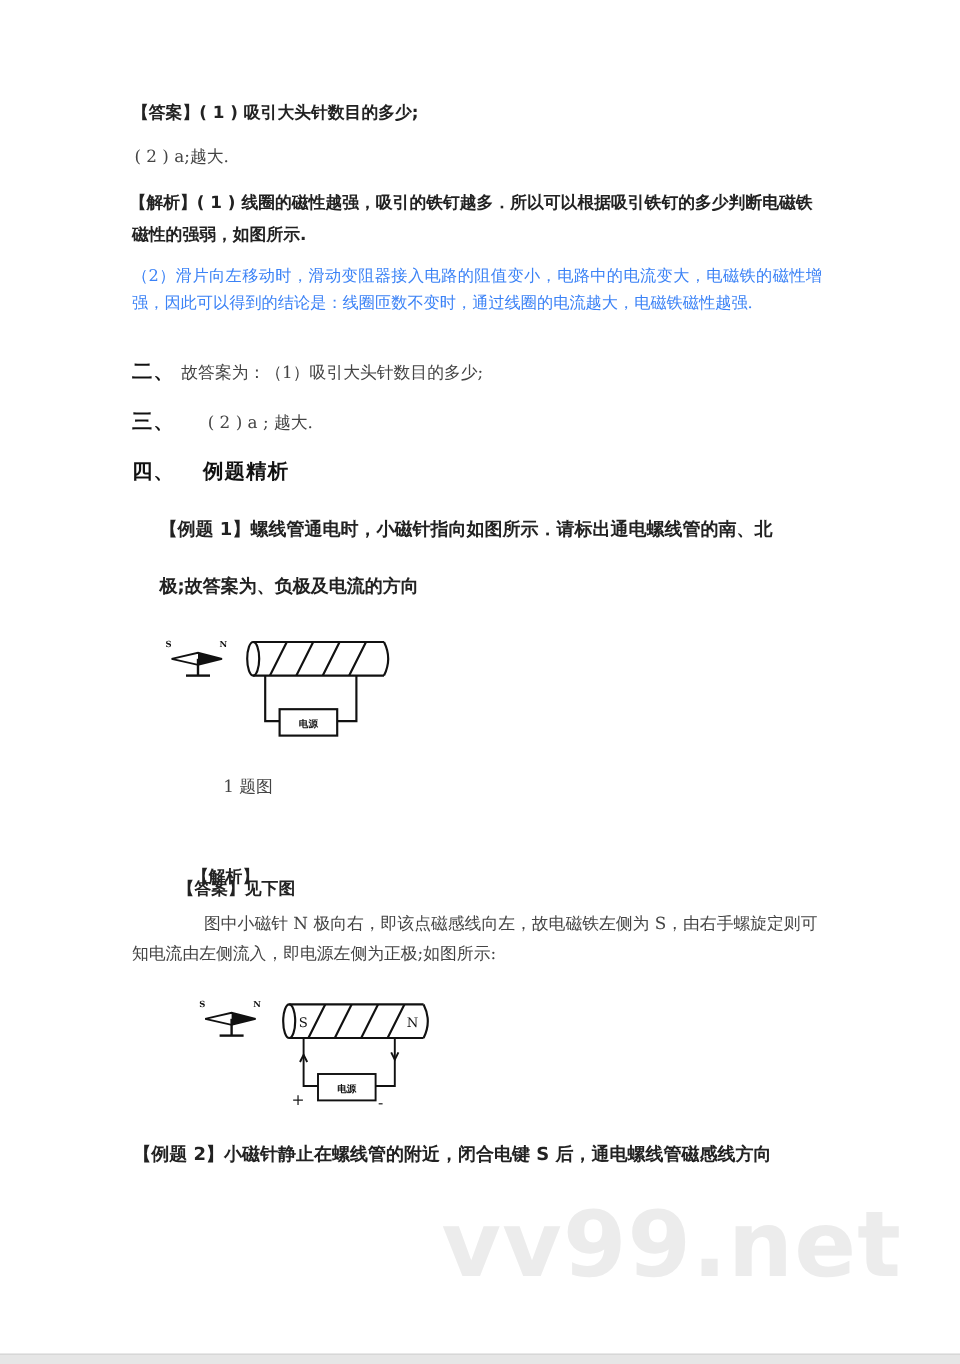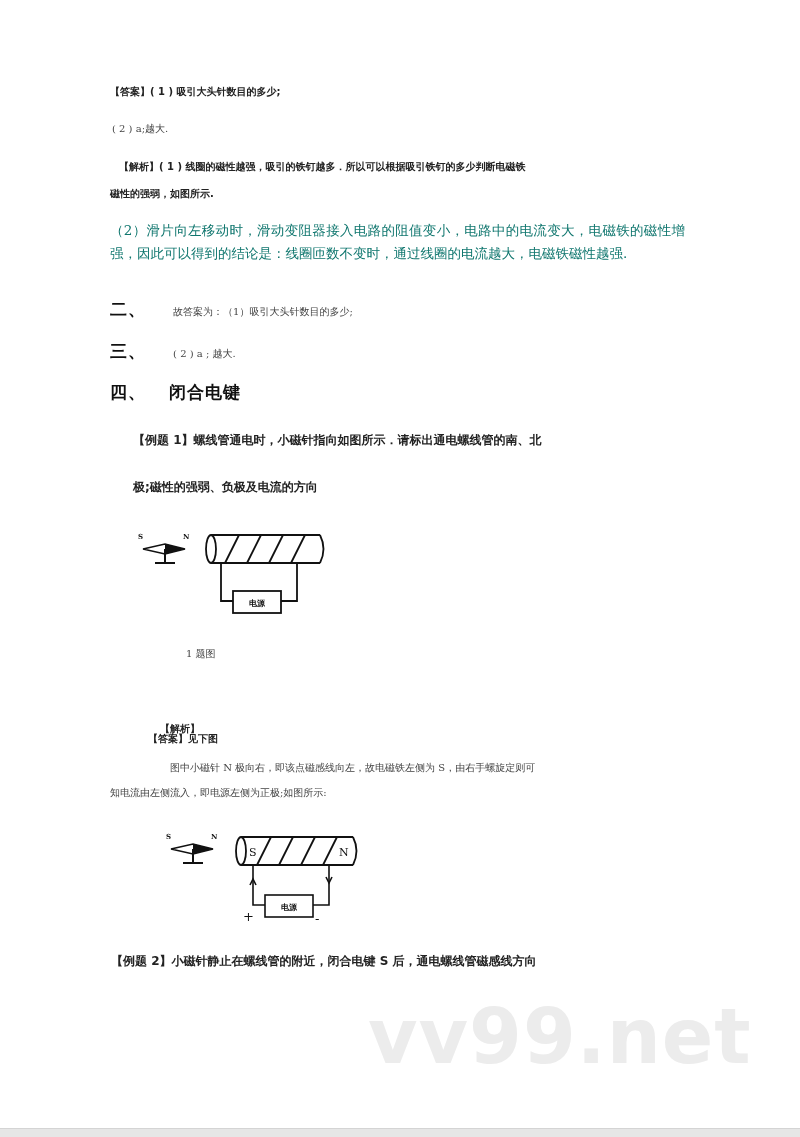--- a/index.html
+++ b/index.html
@@ -8,63 +8,63 @@
       background: #ffffff; color: #222;
       font-family: "DejaVu Sans", "Liberation Sans", sans-serif;
     }
     .page-bottom {
       position: absolute; left: 0; right: 0; top: 1128px; height: 9px;
       background: #e6e6e6; border-top: 1px solid #d4d4d4;
     }
     .abs { position: absolute; white-space: nowrap; }
     .bold { font-weight: bold; color: #222; }
     .serif { font-family: "DejaVu Serif", "Liberation Serif", serif; color: #444; }
-    .t14 { font-size: 10px; }
-    .t13 { font-size: 10px; }
-    .t15 { font-size: 12px; }
-    .para { position: absolute; left: 110px; width: 575px; font-size: 13.5px; line-height: 23px; color: #0f766e;
+    .t14 { font-size: 14px; }
+    .t13 { font-size: 14px; }
+    .t15 { font-size: 15px; }
+    .para { position: absolute; left: 110px; width: 575px; font-size: 13.5px; line-height: 23px; color: #3b82f6;
       font-family: "DejaVu Serif", "Liberation Serif", serif; text-align: justify; }
     .num-head { font-size: 17px; font-weight: bold; letter-spacing: 1px; color: #111; }
     .watermark {
       position: absolute; left: 368px; top: 992px; font-size: 76px; font-weight: bold;
       color: #ececec; letter-spacing: 1px; font-family: "DejaVu Sans", "Liberation Sans", sans-serif;
     }
     svg text { font-family: "DejaVu Serif", "Liberation Serif", serif; }
   </style>
 </head>
 <body>
 
 <div class="abs bold t14" style="left:110px; top:85px;">
   <span>【答案】</span><span>( 1 ) 吸引大头针数目的多少;</span>
 </div>
 <div class="abs serif t13" style="left:112px; top:122px;">( 2 ) a;越大.</div>
 
-<div class="abs bold t14" style="left:119px; top:160px;text-align:center;">
+<div class="abs bold t14" style="left:108px; top:160px;text-align:center;">
   <span>【解析】</span><span>( 1 ) 线圈的磁性越强，吸引的铁钉越多．所以可以根据吸引铁钉的多少判断电磁铁</span>
 </div>
 <div class="abs bold t14" style="left:110px; top:187px;">磁性的强弱，如图所示.</div>
 <div class="para" style="top:219px;">（2）滑片向左移动时，滑动变阻器接入电路的阻值变小，电路中的电流变大，电磁铁的磁性增强，因此可以得到的结论是：线圈匝数不变时，通过线圈的电流越大，电磁铁磁性越强.</div>
 
 <div class="abs" style="left:110px; top:298px;">
   <span class="num-head">二、</span>
-  <span class="serif t13" style="margin-left:22px;">故答案为：（1）吸引大头针数目的多少;</span>
+  <span class="serif t13" style="">故答案为：（1）吸引大头针数目的多少;</span>
 </div>
 
 <div class="abs" style="left:110px; top:340px;">
   <span class="num-head">三、</span>
   <span class="serif t13" style="margin-left:22px;">( 2 ) a ; 越大.</span>
 </div>
 
 <div class="abs" style="left:110px; top:381px;">
   <span class="num-head">四、</span>
-  <span class="num-head" style="margin-left:18px;">闭合电键</span>
+  <span class="num-head" style="margin-left:18px;">例题精析</span>
 </div>
 
 <div class="abs bold t15" style="left:133px; top:432px;">【例题 1】螺线管通电时，小磁针指向如图所示．请标出通电螺线管的南、北</div>
-<div class="abs bold t15" style="left:133px; top:479px;">极;磁性的强弱、负极及电流的方向</div>
+<div class="abs bold t15" style="left:133px; top:479px;">极;故答案为、负极及电流的方向</div>
 
 <div class="abs" style="left:135px; top:525px; width:200px; height:100px;">
   <svg width="200" height="100" viewBox="0 0 200 100">
 
     <g>
       <polygon points="8,24 30,19 50,24 30,29" fill="#fff" stroke="#111" stroke-width="1.5"></polygon>
       <polygon points="30,19 50,24 30,29" fill="#111"></polygon>
       <line x1="30" y1="24" x2="30" y2="38" stroke="#111" stroke-width="2"></line>
       <line x1="20" y1="38" x2="40" y2="38" stroke="#111" stroke-width="2"></line>
       <text x="3" y="14" font-size="7" font-weight="bold" fill="#111">S</text>

